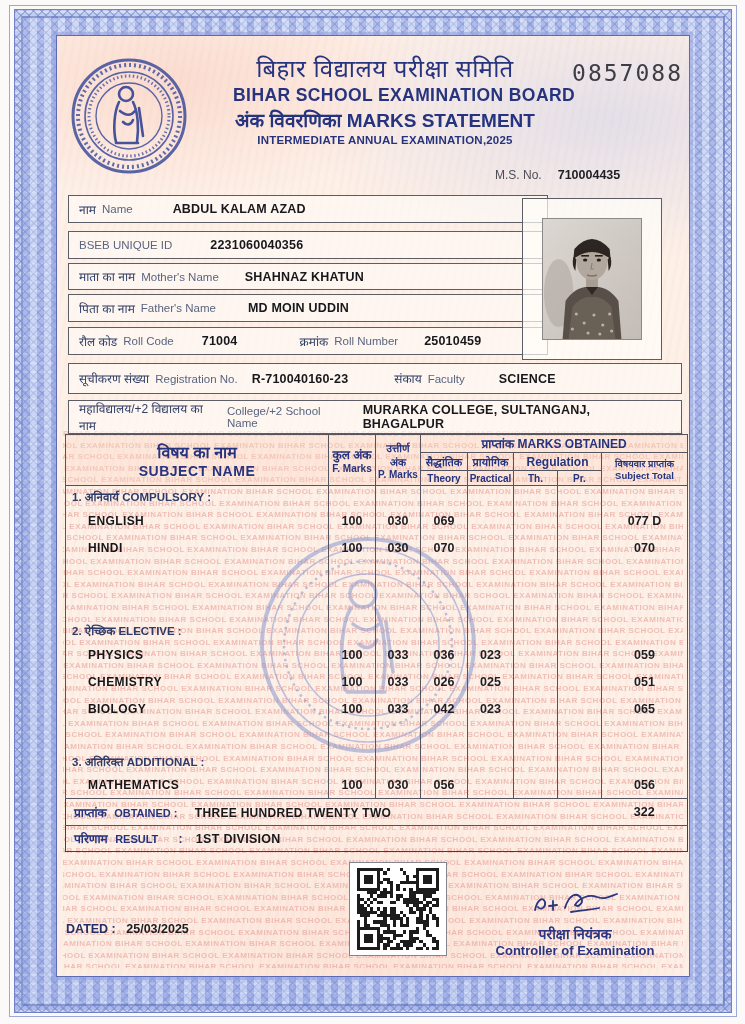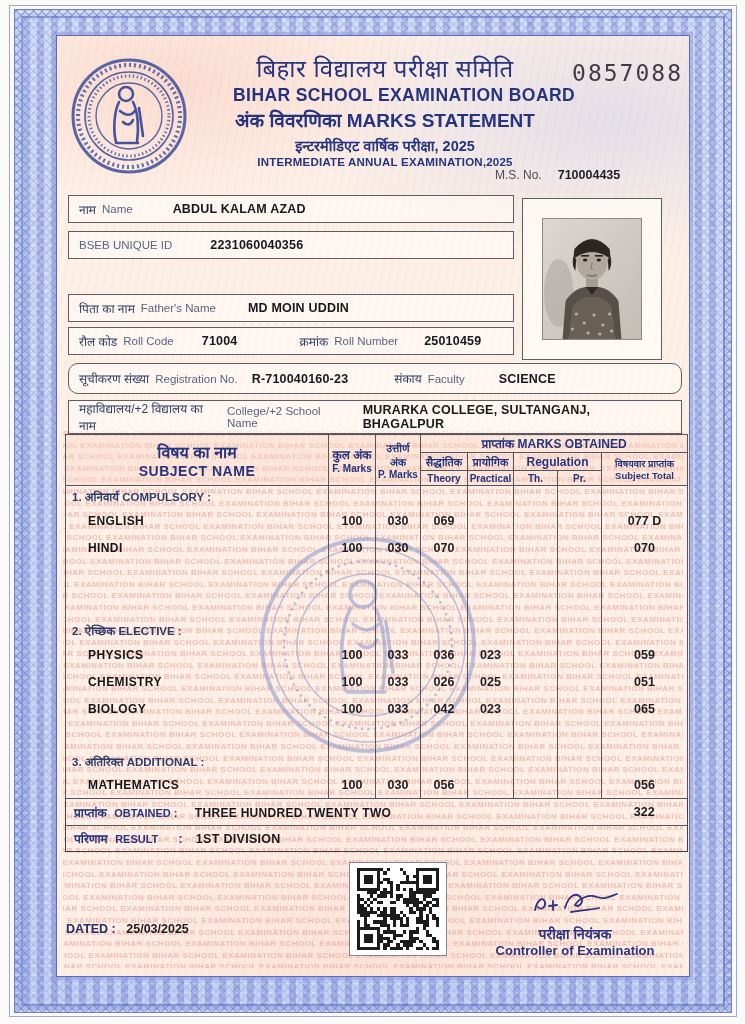--- a/index.html
+++ b/index.html
@@ -46,21 +46,21 @@
   .t2 { font-size:17.5px; font-weight:bold; letter-spacing:.4px; margin-top:1px;text-align:right; }
   .t3 { font-size:19px; font-weight:bold; margin-top:1px; }
   .t4 { font-size:14.5px; font-weight:bold; margin-top:2px; }
   .t5 { font-size:11.5px; font-weight:bold; margin-top:1px; letter-spacing:.2px; }
   .serial { position:absolute; right:6px; top:24px; font-family:"DejaVu Sans Mono", monospace;
     font-size:23px; color:#3d3d46; letter-spacing:2px; z-index:2; }
   .msno { position:absolute; left:438px; top:132px; font-size:12px; color:#4c4c55; z-index:2; }
   .msno b { color:#1e1e24; margin-left:16px; font-size:12.5px; }
 
   
-  .ibox { position:absolute; left:11px; width:446px; border:1px solid #5d5d66;
+  .ibox { position:absolute; left:11px; width:480px; border:1px solid #5d5d66;
     background:rgba(255,253,250,.55); display:flex; align-items:center; padding:0 10px; z-index:1; }
   .lab-hi { color:#303e66; font-size:12px; }
   .lab-en { color:#5a6480; font-size:11.5px; margin-left:6px; }
   .ival { color:#17171c; font-weight:bold; font-size:12.5px; letter-spacing:.2px; }
   .photo-box { position:absolute; left:465px; top:162px; width:140px; height:162px;
     border:1px solid #5d5d66; background:rgba(255,253,250,.7); z-index:1;
     display:flex; align-items:center; justify-content:center; }
   .photo { width:100px; height:122px; border:1px solid #8a8a8a; background:#d7d2cd; }
 
   
@@ -183,58 +183,62 @@
         <path d="M54,66 C58,70 62,69 64,64"></path>
         <path d="M70,52 L74,80"></path>
         <path d="M47,87 L69,87"></path>
       </g>
     </svg>
 
     <div class="titles">
       <div class="t1">बिहार विद्यालय परीक्षा समिति</div>
       <div class="t2">BIHAR SCHOOL EXAMINATION BOARD</div>
       <div class="t3">अंक  विवरणिका MARKS STATEMENT</div>
-      <div class="t4">इन्टरमीडिएट वार्षिक परीक्षा, 2025</div>
       <div class="t5">INTERMEDIATE ANNUAL EXAMINATION,2025</div>
     </div>
 
     <div class="serial">0857088</div>
 
     <div class="msno">
       <span>M.S. No.</span><b>710004435</b>
     </div>
 
     <div class="ibox" style="top:159px; height:28px;">
       <span class="lab-hi">नाम</span>
       <span class="lab-en">Name</span>
       <span class="ival" style="margin-left:40px;">ABDUL KALAM AZAD</span>
     </div>
 
     <div class="ibox" style="top:195px; height:28px;">
       <span class="lab-en" style="margin-left:0;">BSEB UNIQUE ID</span>
       <span class="ival" style="margin-left:38px;">2231060040356</span>
     </div>
 
+    <div class="ibox" style="top:227px; height:27px;">
+      <span class="lab-hi">माता का नाम</span>
+      <span class="lab-en">Mother's Name</span>
+      <span class="ival" style="margin-left:26px;">SHAHNAZ KHATUN</span>
+    </div>
 
     <div class="ibox" style="top:258px; height:28px;text-align:right;">
       <span class="lab-hi">पिता का नाम</span>
       <span class="lab-en">Father's Name</span>
       <span class="ival" style="margin-left:32px;">MD MOIN UDDIN</span>
     </div>
 
     <div class="ibox" style="top:291px; height:28px;">
       <span class="lab-hi">रौल कोड</span>
       <span class="lab-en">Roll Code</span>
       <span class="ival" style="margin-left:28px;">71004</span>
       <span class="lab-hi" style="margin-left:62px;">क्रमांक</span>
       <span class="lab-en">Roll Number</span>
       <span class="ival" style="margin-left:26px;">25010459</span>
     </div>
 
-    <div class="ibox" style="top:327px; height:31px; width:614px;border-radius:10px;">
+    <div class="ibox" style="top:327px; height:31px; width:614px;">
       <span class="lab-hi">सूचीकरण संख्या</span>
       <span class="lab-en">Registration No.</span>
       <span class="ival" style="margin-left:14px;">R-710040160-23</span>
       <span class="lab-hi" style="margin-left:46px;">संकाय</span>
       <span class="lab-en">Faculty</span>
       <span class="ival" style="margin-left:34px;">SCIENCE</span>
     </div>
 
     <div class="ibox" style="top:364px; height:34px; width:614px;">
       <span class="lab-hi">महाविद्यालय/+2 विद्यालय का नाम</span>

